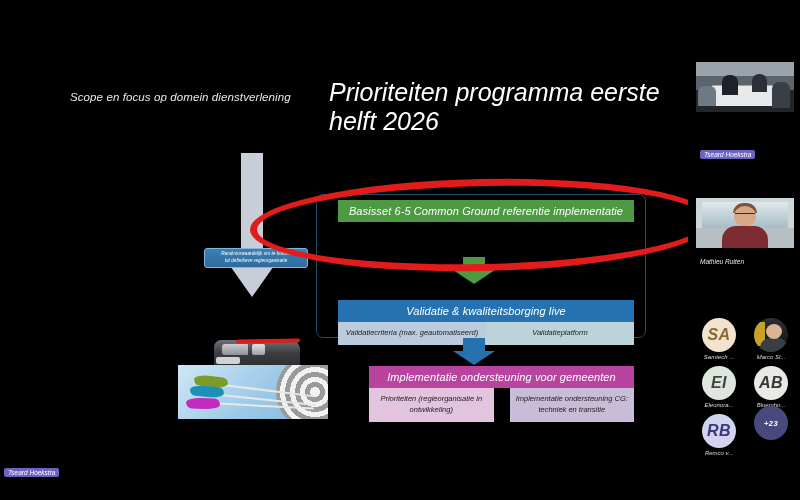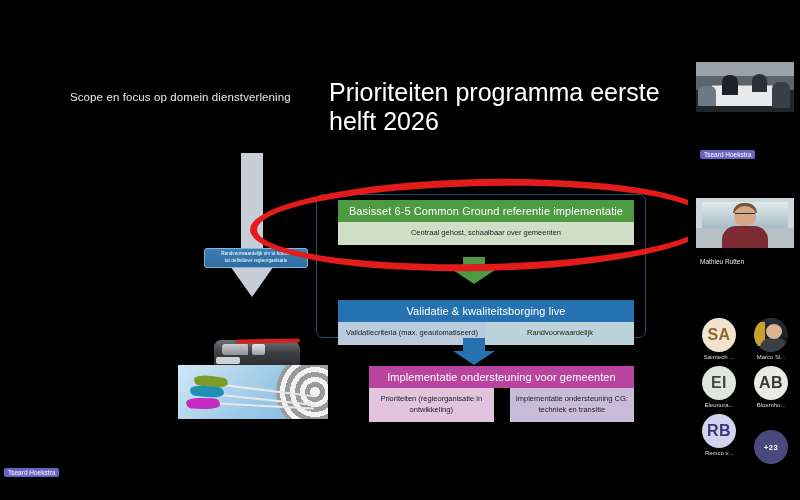--- a/index.html
+++ b/index.html
@@ -1,19 +1,19 @@
 <!DOCTYPE html>
 <html><head>
 <meta charset="utf-8">
 <style>
   * { box-sizing: border-box; margin:0; padding:0; }
   html,body { width:800px; height:500px; overflow:hidden; background:#000; }
   body { font-family:"Liberation Sans", sans-serif; }
 
-  #app { position:relative; width:800px; height:364px; background:#000; }
+  #app { position:relative; width:800px; height:364px; background:#000;font-style:italic; }
 
   
   #stage { position:absolute; left:0; top:0; width:688px; height:500px; background:#000; }
 
   #slide { position:absolute; left:12px; top:48px; width:676px; height:404px; background:#000; overflow:hidden; }
 
   .scope-text {
     position:absolute; left:58px; top:43px; width:250px;
     color:#e9e9e9; font-size:11.5px; letter-spacing:.1px; white-space:nowrap;
   }
@@ -194,35 +194,32 @@
           <div class="shaft3"></div>
         <div class="fletch f1"></div>
           <div class="fletch f2"></div>
           <div class="fletch f3"></div>
       </div>
 
       <div class="bracket"></div>
 
       <div class="boxwrap" id="box-green">
         <div class="box-hdr">Basisset 6-5 Common Ground referentie implementatie</div>
-        <div class="box-sub-row">
-          <div class="box-sub">Centraal gehost, schaalbaar over gemeenten</div>
-        </div>
       </div>
 
       <div class="arrow-dn" id="arrow-green">
         <div class="st"></div>
           <div class="hd"></div>
       </div>
 
       <div class="boxwrap" id="box-blue">
         <div class="box-hdr">Validatie &amp; kwaliteitsborging live</div>
         <div class="box-sub-row">
           <div class="box-sub sub-a">Validatiecriteria (max. geautomatiseerd)</div>
-          <div class="box-sub sub-b">Randvoorwaardelijk</div>
+          <div class="box-sub sub-b">Validatieplatform</div>
         </div>
       </div>
 
       <div class="arrow-dn" id="arrow-blue">
         <div class="st"></div>
           <div class="hd"></div>
       </div>
 
       <div class="boxwrap" id="box-purple">
         <div class="box-hdr">Implementatie ondersteuning voor gemeenten</div>
@@ -300,21 +297,21 @@
         <div class="av-lbl">Bloemho...</div>
       </div>
 
       <div class="av-cell" style="left:0;top:96px;">
         <div class="av-circ" style="background:#d2d3ef;color:#3a3a78;">
           <span>RB</span>
         </div>
         <div class="av-lbl">Remco v...</div>
       </div>
 
-      <div class="av-cell" style="left:52px;top:112px;text-align:center;">
+      <div class="av-cell" style="left:52px;top:88px;text-align:center;">
         <div class="av-circ overflow-badge">
           <span>+23</span>
         </div>
       </div>
 
     </div>
   </div>
 
 </div>
 

